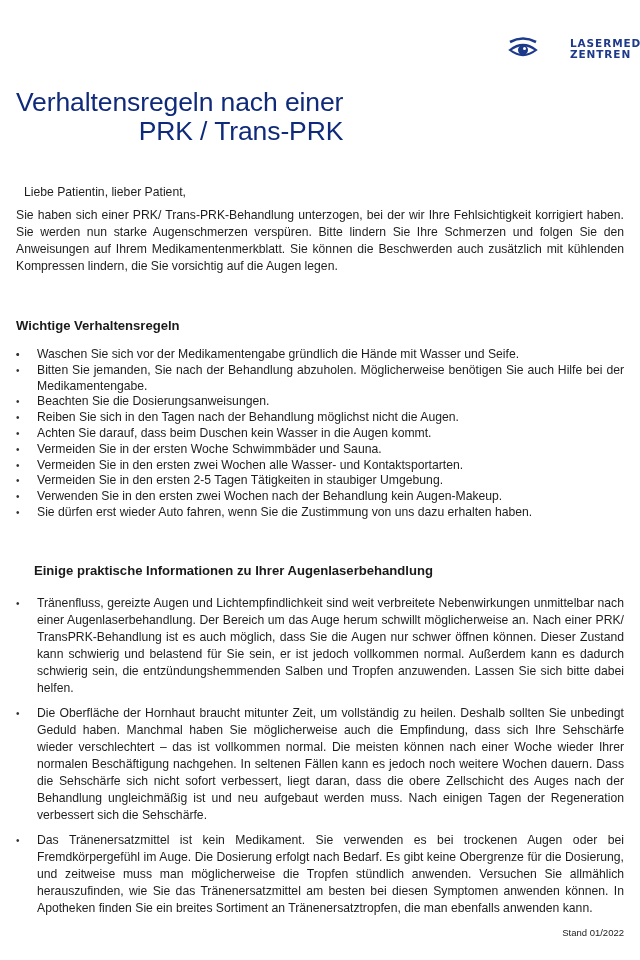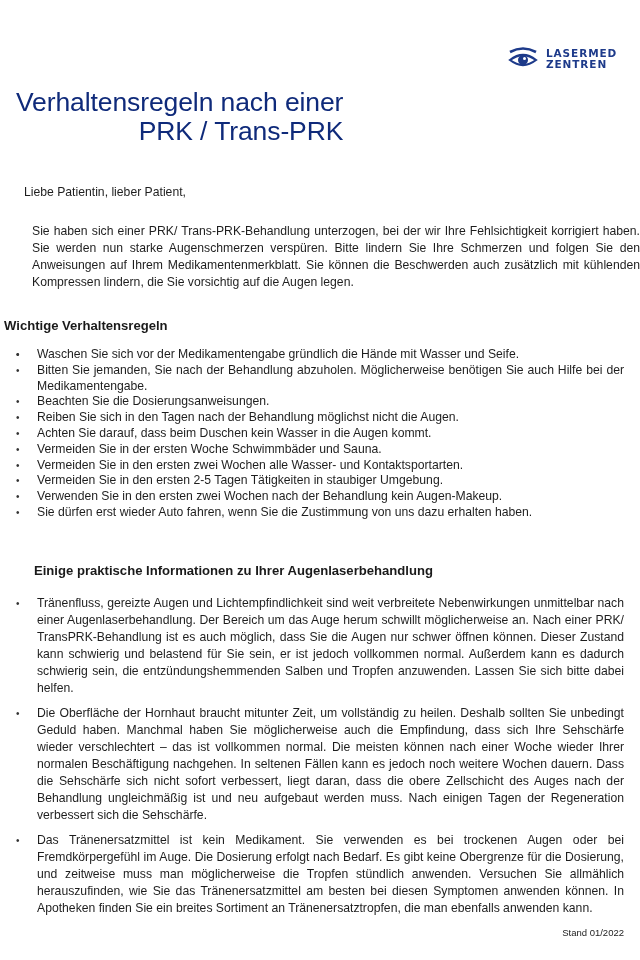--- a/index.html
+++ b/index.html
@@ -1,28 +1,28 @@
 <!DOCTYPE html>
 <html><head>
 <meta charset="utf-8">
 <style>
   html, body { margin: 0; padding: 0; background: #ffffff; }
   body { width: 640px; height: 960px; position: relative; overflow: hidden;
          font-family: "Liberation Sans", "DejaVu Sans", sans-serif; color: #1e1e1e; }
-  .logo { position: absolute; left: 508px; top: 46px; display: flex; align-items: center; }
+  .logo { position: absolute; left: 508px; top: 36px; display: flex; align-items: center; gap: 24px; }
   .logo svg { width: 30px; height: 26px; margin-right: 8px; }
   .logo-text { font-family: "DejaVu Sans", sans-serif; font-weight: bold; color: #1d3a8a;
                font-size: 10.5px; line-height: 11px; letter-spacing: 0.9px; }
   .title { position: absolute; left: 16px; top: 88px; margin: 0; font-weight: normal;
            color: #0f2a7a; font-size: 26.5px; line-height: 29px; letter-spacing: -0.1px; text-align: right; }
   .greeting { position: absolute; left: 16px; top: 177px; font-size: 12.2px; margin: 8px; }
-  .intro { position: absolute; left: 16px; width: 608px; top: 207px; margin: 16px;
+  .intro { position: absolute; left: 16px; width: 608px; top: 207px; margin: 0;
            font-size: 12.2px; line-height: 17px; text-align: justify; }
   h2 { margin: 0; font-size: 13.1px; font-weight: bold; color: #1a1a1a; }
-  .h-rules { position: absolute; left: 4px; top: 318px; }
+  .h-rules { position: absolute; left: 16px; top: 318px; }
   .h-info { position: absolute; left: 16px; top: 563px; padding-left: 18px; }
   ul { list-style: none; margin: 0; padding: 0; position: absolute; left: 16px; width: 608px; }
   li { position: relative; padding-left: 21px; font-size: 12.2px; line-height: 15.8px; }
   li .b { position: absolute; left: 0; top: 0; font-size: 10px; color: #333; }
   .rules { top: 347px; }
   .rules li { text-align: justify; }
   .info { top: 595px; }
   .info li { text-align: justify; line-height: 17px; margin-bottom: 8px; }
   .stand { position: absolute; right: 16px; top: 927px; font-size: 9.5px; color: #222; }
 </style>

